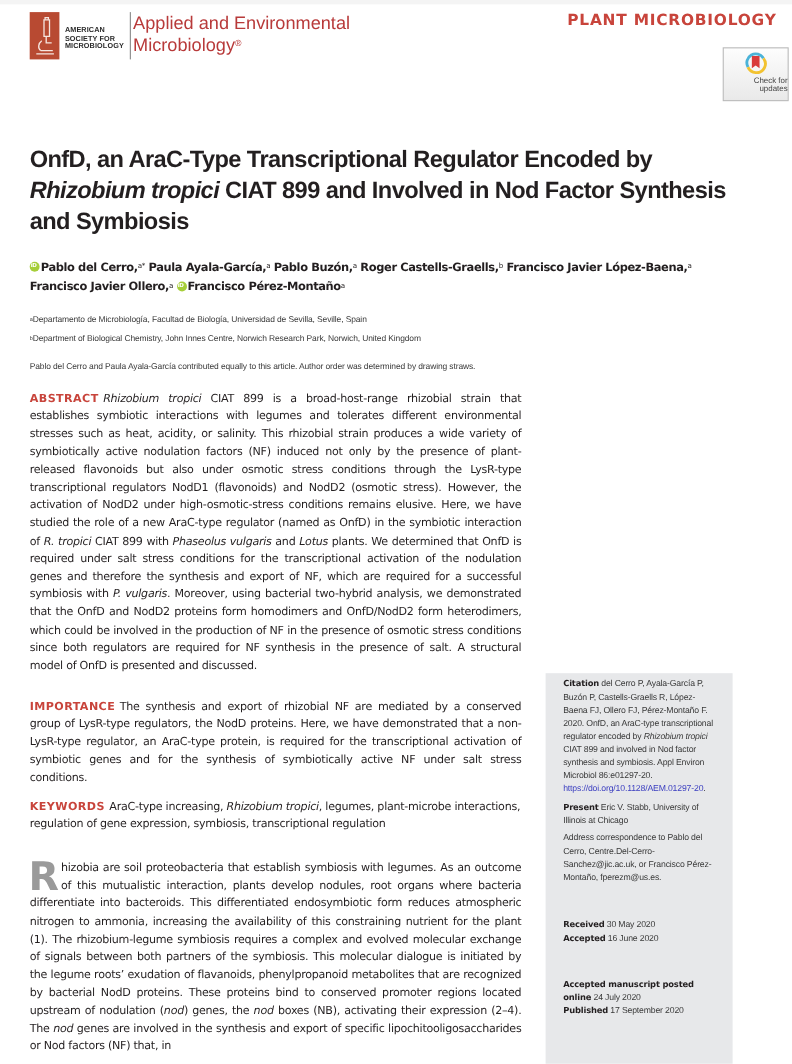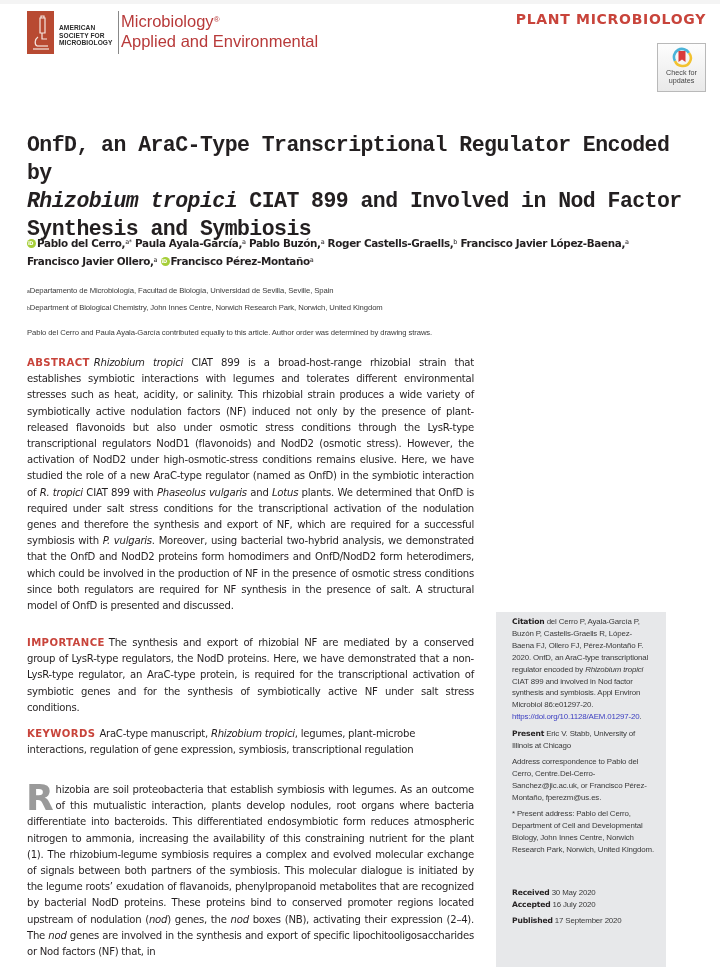--- a/index.html
+++ b/index.html
@@ -9,26 +9,26 @@
   
   .topbar { position: absolute; left: 0; top: 0; width: 720px; height: 4px; background: #f4f4f4; }
   .logo { position: absolute; left: 27px; top: 11px; width: 27px; height: 43px; background: #b84a32; }
   .logo svg { width: 27px; height: 43px; display: block; }
   .asm { position: absolute; left: 59px; top: 24px; font-family: "Liberation Sans", sans-serif; font-size: 6.6px; line-height: 7.6px; font-weight: bold; letter-spacing: 0.1px; color: #2b2b2b; text-transform: uppercase; }
   .asm span { display: block; }
   .vline { position: absolute; left: 118px; top: 11px; width: 1px; height: 43px; background: #888; }
   .journal { position: absolute; left: 121px; top: 12px; font-family: "Liberation Sans", sans-serif; font-size: 16.5px; line-height: 19.5px; color: #b83a3a; }
   .journal sup { font-size: 8px; vertical-align: top; position: relative; top: -2px; }
   .section-label { position: absolute; right: 14px; top: 11px; font-family: "DejaVu Sans", sans-serif; font-size: 14px; font-weight: bold; letter-spacing: 0.7px; color: #c8443b; }
-  .check { position: absolute; left: 657px; top: 43px; width: 49px; height: 49px; border: 1px solid #b9b9b9; background: linear-gradient(#fdfdfd, #e9e9e9); text-align: center; }
+  .check { position: absolute; left: 657px; top: 43px; width: 60px; height: 49px; border: 1px solid #b9b9b9; background: linear-gradient(#fdfdfd, #e9e9e9); text-align: right; }
   .check svg { display: block; margin: 3px auto 0; width: 22px; height: 22px; }
   .check span { display: block; font-family: "Liberation Sans", sans-serif; font-size: 7.2px; line-height: 7.6px; color: #444; }
 
   
-  .title { position: absolute; left: 27px; top: 131px; width: 660px; font-family: Liberation Mono, monospace; font-size: 21.5px; line-height: 28px; font-weight: bold; color: #231f20; letter-spacing: -0.55px; }
+  .title { position: absolute; left: 27px; top: 131px; width: 660px; font-family: Liberation Sans, sans-serif; font-size: 21.5px; line-height: 28px; font-weight: bold; color: #231f20; letter-spacing: -0.55px; }
   .title i { font-style: italic; }
 
   .authors { position: absolute; left: 27px; top: 235px; width: 680px; font-family: "DejaVu Sans", sans-serif; font-size: 10.4px; line-height: 17.5px; font-weight: bold; color: #231f20; letter-spacing: -0.35px; }
   .orcid { display: inline-block; width: 9px; height: 9px; border-radius: 50%; background: #a6ce39; vertical-align: -1px; margin-right: 1px; position: relative; }
   .orcid::after { content: "iD"; position: absolute; left: 1px; top: 1px; font-size: 5px; line-height: 7px; color: #fff; font-weight: bold; }
   .authors sup { font-size: 6.5px; font-weight: normal; vertical-align: top; position: relative; top: -1px; }
 
   .aff { position: absolute; left: 27px; width: 680px; font-family: "Liberation Sans", sans-serif; font-size: 7.7px; line-height: 10px; color: #3a3a3a; letter-spacing: -0.1px; }
   .aff sup { font-size: 5px; vertical-align: top; }
 
@@ -63,22 +63,22 @@
     </g>
   </svg>
 </div>
 <div class="asm">
   <span>AMERICAN</span>
   <span>SOCIETY FOR</span>
   <span>MICROBIOLOGY</span>
 </div>
 <div class="vline"></div>
 <div class="journal">
+  <div>Applied and Environmental</div>
   <div><span>Microbiology</span><sup>®</sup></div>
-  <div>Applied and Environmental</div>
 </div>
 
 <div class="section-label">PLANT MICROBIOLOGY</div>
 
 <div class="check">
   <svg viewBox="0 0 22 22">
     <path d="M4 14 A8 8 0 0 1 18 6" fill="none" stroke="#4bb3d8" stroke-width="2.6"></path>
     <path d="M18 6 A8 8 0 0 1 11 19 A8 8 0 0 1 4 14" fill="none" stroke="#f2c230" stroke-width="2.6"></path>
     <path d="M7.5 4 L14.5 4 L14.5 15 L11 12.5 L7.5 15 Z" fill="#d93b3b"></path>
   </svg>
@@ -99,28 +99,28 @@
 
 <div class="col" style="top:355px">
   <span class="head">ABSTRACT</span><i>Rhizobium tropici</i><span> CIAT 899 is a broad-host-range rhizobial strain that establishes symbiotic interactions with legumes and tolerates different environmental stresses such as heat, acidity, or salinity. This rhizobial strain produces a wide variety of symbiotically active nodulation factors (NF) induced not only by the presence of plant-released flavonoids but also under osmotic stress conditions through the LysR-type transcriptional regulators NodD1 (flavonoids) and NodD2 (osmotic stress). However, the activation of NodD2 under high-osmotic-stress conditions remains elusive. Here, we have studied the role of a new AraC-type regulator (named as OnfD) in the symbiotic interaction of </span><i>R. tropici</i><span> CIAT 899 with </span><i>Phaseolus vulgaris</i><span> and </span><i>Lotus</i><span> plants. We determined that OnfD is required under salt stress conditions for the transcriptional activation of the nodulation genes and therefore the synthesis and export of NF, which are required for a successful symbiosis with </span><i>P. vulgaris</i><span>. Moreover, using bacterial two-hybrid analysis, we demonstrated that the OnfD and NodD2 proteins form homodimers and OnfD/NodD2 form heterodimers, which could be involved in the production of NF in the presence of osmotic stress conditions since both regulators are required for NF synthesis in the presence of salt. A structural model of OnfD is presented and discussed.</span>
 </div>
 
 <div class="col" style="top:635px">
   <span class="head">IMPORTANCE</span><span>The synthesis and export of rhizobial NF are mediated by a conserved group of LysR-type regulators, the NodD proteins. Here, we have demonstrated that a non-LysR-type regulator, an AraC-type protein, is required for the transcriptional activation of symbiotic genes and for the synthesis of symbiotically active NF under salt stress conditions.</span>
 </div>
 
 <div class="col" style="top:726px; text-align:left">
-  <span class="head">KEYWORDS</span><span>AraC-type manuscript, </span><i>Rhizobium tropici</i><span>, legumes, plant-microbe interactions, regulation of gene expression, symbiosis, transcriptional regulation</span>
+  <span class="head">KEYWORDS</span><span>AraC-type increasing, </span><i>Rhizobium tropici</i><span>, legumes, plant-microbe interactions, regulation of gene expression, symbiosis, transcriptional regulation</span>
 </div>
 
 <div class="col" style="top:782px">
   <span class="dropcap">R</span><span>hizobia are soil proteobacteria that establish symbiosis with legumes. As an outcome of this mutualistic interaction, plants develop nodules, root organs where bacteria differentiate into bacteroids. This differentiated endosymbiotic form reduces atmospheric nitrogen to ammonia, increasing the availability of this constraining nutrient for the plant (1). The rhizobium-legume symbiosis requires a complex and evolved molecular exchange of signals between both partners of the symbiosis. This molecular dialogue is initiated by the legume roots’ exudation of flavanoids, phenylpropanoid metabolites that are recognized by bacterial NodD proteins. These proteins bind to conserved promoter regions located upstream of nodulation (</span><i>nod</i><span>) genes, the </span><i>nod</i><span> boxes (NB), activating their expression (2–4). The </span><i>nod</i><span> genes are involved in the synthesis and export of specific lipochitooligosaccharides or Nod factors (NF) that, in</span>
 </div>
 
 <aside class="sidebar">
   <p><b>Citation</b><span> del Cerro P, Ayala-García P, Buzón P, Castells-Graells R, López-Baena FJ, Ollero FJ, Pérez-Montaño F. 2020. OnfD, an AraC-type transcriptional regulator encoded by </span><i>Rhizobium tropici</i><span> CIAT 899 and involved in Nod factor synthesis and symbiosis. Appl Environ Microbiol 86:e01297-20. </span><a>https://doi.org/10.1128/AEM.01297-20</a><span>.</span></p>
   <p><b>Present</b><span> Eric V. Stabb, University of Illinois at Chicago</span></p>
   <p>Address correspondence to Pablo del Cerro, Centre.Del-Cerro-Sanchez@jic.ac.uk, or Francisco Pérez-Montaño, fperezm@us.es.</p>
-  <p>* Present address: Pablo del Cerro, Department of Cell and Developmental Biology, John Innes Centre, Norwich Research Park, Norwich, United Kingdom.</p>
   <p class="tight"><b>Received</b><span> 30 May 2020</span></p>
-  <p><b>Accepted</b><span> 16 July 2020</span></p>
+  <p><b>Accepted</b><span> 16 June 2020</span></p>
+  <p class="tight"><b>Accepted manuscript posted online</b><span> 24 July 2020</span></p>
   <p><b>Published</b><span> 17 September 2020</span></p>
 </aside>
 
 </body></html>

